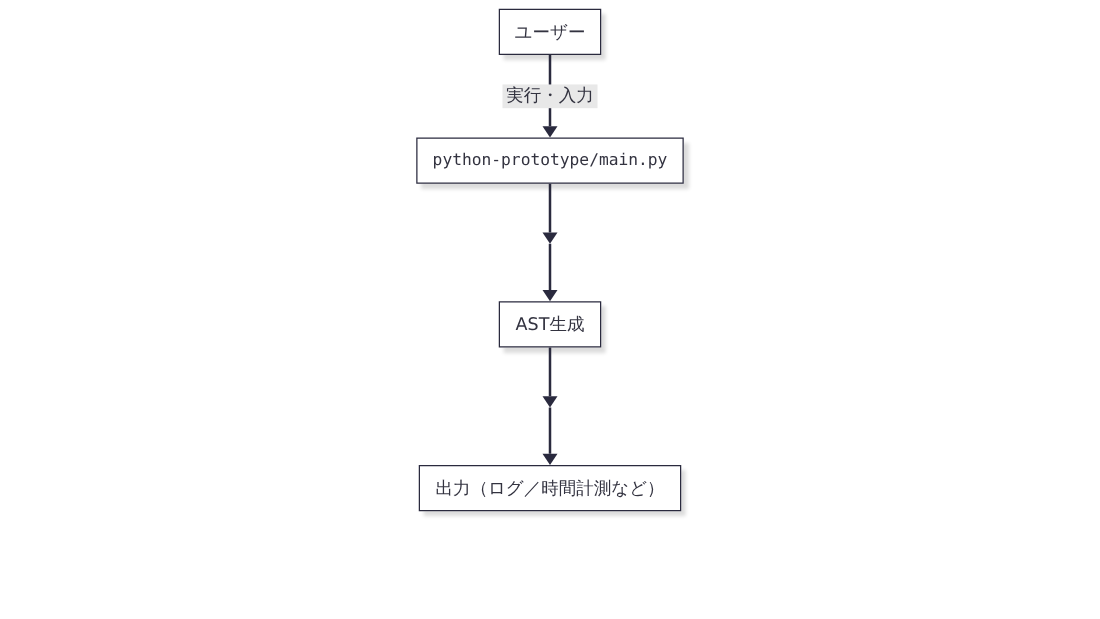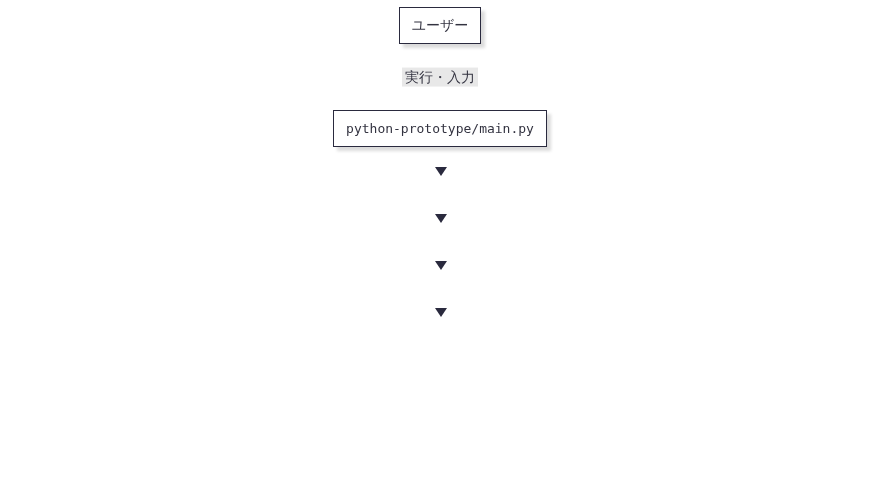--- a/index.html
+++ b/index.html
@@ -26,21 +26,21 @@
     font-size:14px;
     white-space:nowrap;
     box-shadow:4px 4px 3px rgba(0,0,0,0.14);
   }
   .node.mono{
     font-family:"DejaVu Sans Mono","Liberation Mono",monospace;
     font-size:13px;
   }
   .arrow{
     position:relative;
-    display:flex;flex-direction:row;align-items:center;justify-content:center;
+    display:flex;flex-direction:column;align-items:center;justify-content:center;
   }
   .arrow.g66{height:66px;}
   .arrow.g48{height:48px;}
   .arrow.g46{height:46px;}
   .arrow-line{width:2px;flex:1 1 auto;background:var(--line);}
   .arrow-head{
     width:0;height:0;flex:0 0 auto;
     border-left:6px solid transparent;
     border-right:6px solid transparent;
     border-top:9px solid var(--line);
@@ -77,26 +77,28 @@
     <div class="arrow-line"></div>
     <div class="arrow-head"></div>
   </div>
 
 
   <div class="arrow g46">
     <div class="arrow-line"></div>
     <div class="arrow-head"></div>
   </div>
 
+  <div class="node">AST生成</div>
 
   <div class="arrow g48">
     <div class="arrow-line"></div>
     <div class="arrow-head"></div>
   </div>
 
 
   <div class="arrow g46">
     <div class="arrow-line"></div>
     <div class="arrow-head"></div>
   </div>
 
+  <div class="node">出力（ログ／時間計測など）</div>
 
 </div>
 
 </body></html>

